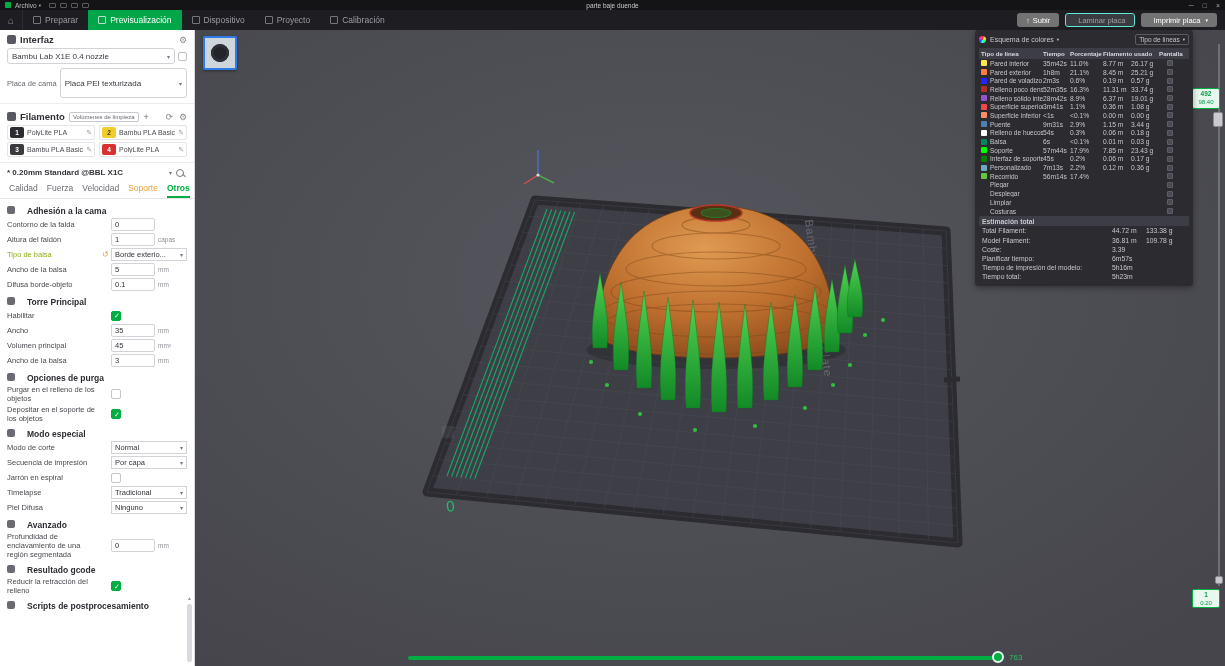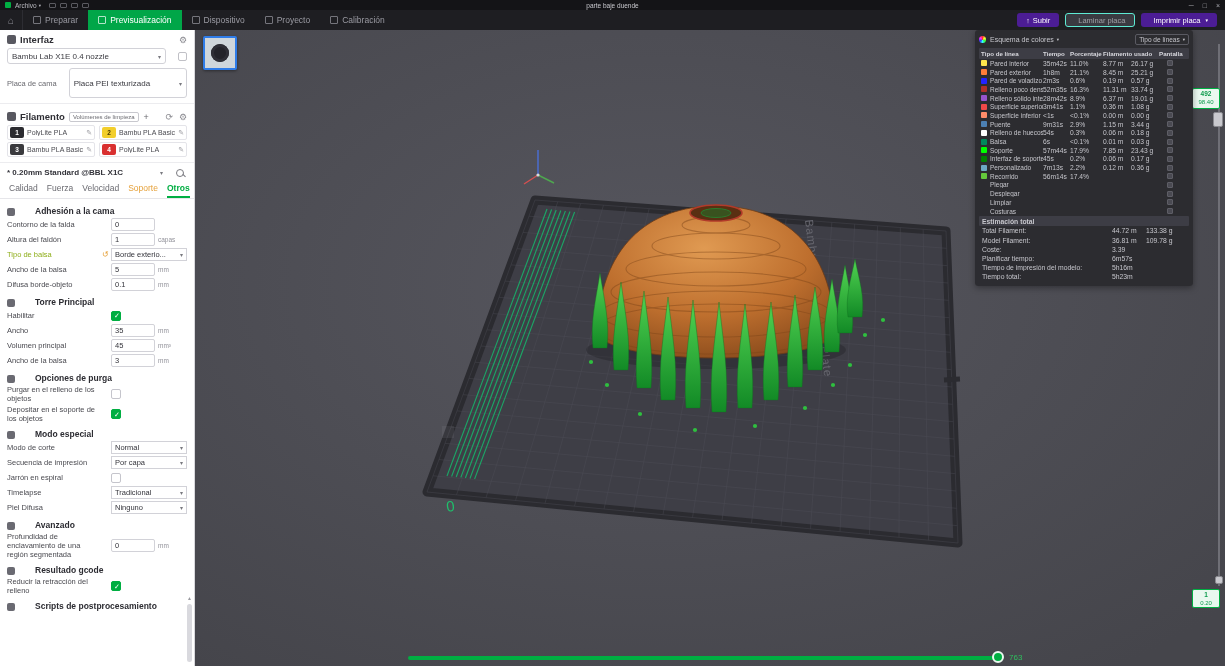--- a/index.html
+++ b/index.html
@@ -15,31 +15,31 @@
   .win-controls{margin-left:auto;display:flex;gap:9px;font-size:7px;color:#A8A8AE}
 
   
   .navbar{position:absolute;left:0;top:10px;width:100%;height:20px;background:#1E1E22;display:flex;align-items:center;z-index:40}
   .home{color:#8A8A92;font-size:10px;padding:0 8px;height:100%;display:flex;align-items:center;border-right:1px solid #2D2D33}
   .ttab{height:100%;display:flex;align-items:center;gap:4px;padding:0 10px;color:#9A9AA2;font-size:8.5px;cursor:default}
   .ttab[data-active="true"]{background:#00A648;color:#fff}
   .tico{width:8px;height:8px;border:1px solid currentColor;border-radius:1px;opacity:.7}
   .nav-actions{margin-left:auto;display:flex;gap:6px;padding-right:8px}
   .abtn{height:14px;border-radius:3px;font-size:7.5px;display:flex;align-items:center;gap:3px;padding:0 9px}
-  .abtn[data-style="green"]{background:#4c1d95;color:#fff}
+  .abtn[data-style="green"]{background:#737373;color:#fff}
   .abtn[data-style="gray"]{background:#3A3A41;color:#9FA0A6;border:1px solid #5eead4}
   .abtn[data-caret="true"]::after{content:"▾";font-size:5px;margin-left:2px}
 
   
   .panel-left{position:absolute;left:0;top:30px;width:195px;bottom:0;background:#fff;z-index:30;border-right:1px solid #D8D8DC;color:#45454B;overflow:hidden}
   .ph{display:flex;align-items:center;gap:4px;padding:4px 7px 1px}
   .pico{width:9px;height:9px;background:#585860;border-radius:2px;flex:none}
   .ptitle{font-weight:bold;font-size:9.5px;color:#2F2F35}
   .gear{margin-left:auto;color:#8A8A90;font-size:9px}
-  .rowflex{display:flex;align-items:center;gap:12px;padding:2px 7px}
+  .rowflex{display:flex;align-items:center;gap:3px;padding:2px 7px}
   .select{border:1px solid #D2D2D8;border-radius:3px;height:16px;display:flex;align-items:center;padding:0 4px;font-size:8px;color:#3A3A40;background:#fff;min-width:0}
   .select .sval{flex:1;white-space:nowrap;overflow:hidden;text-overflow:ellipsis}
   .car{color:#7A7A80;font-size:6px;margin-left:3px}
   .sq-ico{width:9px;height:9px;border:1px solid #C0C0C6;border-radius:2px;flex:none}
   .bed-label{font-size:7.5px;color:#6A6A70;white-space:nowrap}
   .sep{height:1px;background:#ECECEF;margin:3px 0}
   .chipbtn{border:1px solid #C8C8CE;border-radius:2px;font-size:6px;color:#6A6A70;padding:1px 3px;background:#fff;white-space:nowrap}
   .plus{font-size:9px;color:#6A6A70;margin-left:1px}
   .fgrid{display:grid;grid-template-columns:1fr 1fr;gap:2px 4px;padding:2px 7px}
   .fitem{display:flex;align-items:center;gap:3px;border:1px solid #E4E4E9;border-radius:2px;height:15px;padding:0 2px}
@@ -53,21 +53,21 @@
   .toggle{width:17px;height:9px;border-radius:5px;background:#00AE42;position:relative;flex:none}
   .toggle::after{content:"";position:absolute;right:1px;top:1px;width:7px;height:7px;background:#fff;border-radius:50%}
   .preset-text{font-size:8px;font-weight:bold;color:#33333A;white-space:nowrap;overflow:hidden;text-overflow:ellipsis;flex:1}
   .mag{width:8px;height:8px;border:1.3px solid #7A7A80;border-radius:50%;position:relative;margin:0 3px 0 1px;flex:none}
   .mag::after{content:"";position:absolute;width:4px;height:1.3px;background:#7A7A80;transform:rotate(45deg);right:-3px;bottom:-1px}
   .ptabs{display:flex;gap:9px;padding:4px 9px 0;border-bottom:1px solid #E6E6EA}
   .ptab{font-size:8.5px;color:#6A6A70;padding-bottom:3px}
   .ptab[data-state="active"]{color:#00AE42;font-weight:bold;border-bottom:2px solid #00AE42}
   .ptab[data-state="modified"]{color:#E6A23C}
   .settings{padding:1px 7px}
-  .sghead{display:flex;align-items:flex-end;gap:20px;margin:6px 0 2px}
+  .sghead{display:flex;align-items:flex-start;gap:12px;margin:6px 0 2px}
   .gico{width:8px;height:8px;background:#6A6A72;border-radius:2px;flex:none}
   .gtxt{font-weight:bold;font-size:8.5px;color:#2C2C32}
   .sbody{display:flex;align-items:center;margin:2px 0;min-height:13px}
   .slabel{flex:1;font-size:7.5px;color:#4A4A50;line-height:1.2;padding-right:3px}
   .sreset{width:9px;font-size:8px;color:#E6A23C;flex:none}
   .sctl{width:76px;display:flex;align-items:center;flex:none}
   .cin{display:none;align-items:center;width:100%}
   .cin .box{width:44px;height:13px;border:1px solid #D2D2D8;border-radius:2px;display:flex;align-items:center;padding:0 3px;font-size:7.5px;color:#33333A;background:#fff}
   .cin .unit{font-size:6.5px;color:#92929A;margin-left:3px}
   .csel{display:none;align-items:center;width:100%;height:13px;border:1px solid #D2D2D8;border-radius:0;padding:0 3px;font-size:7.5px;color:#33333A;background:#fff}

